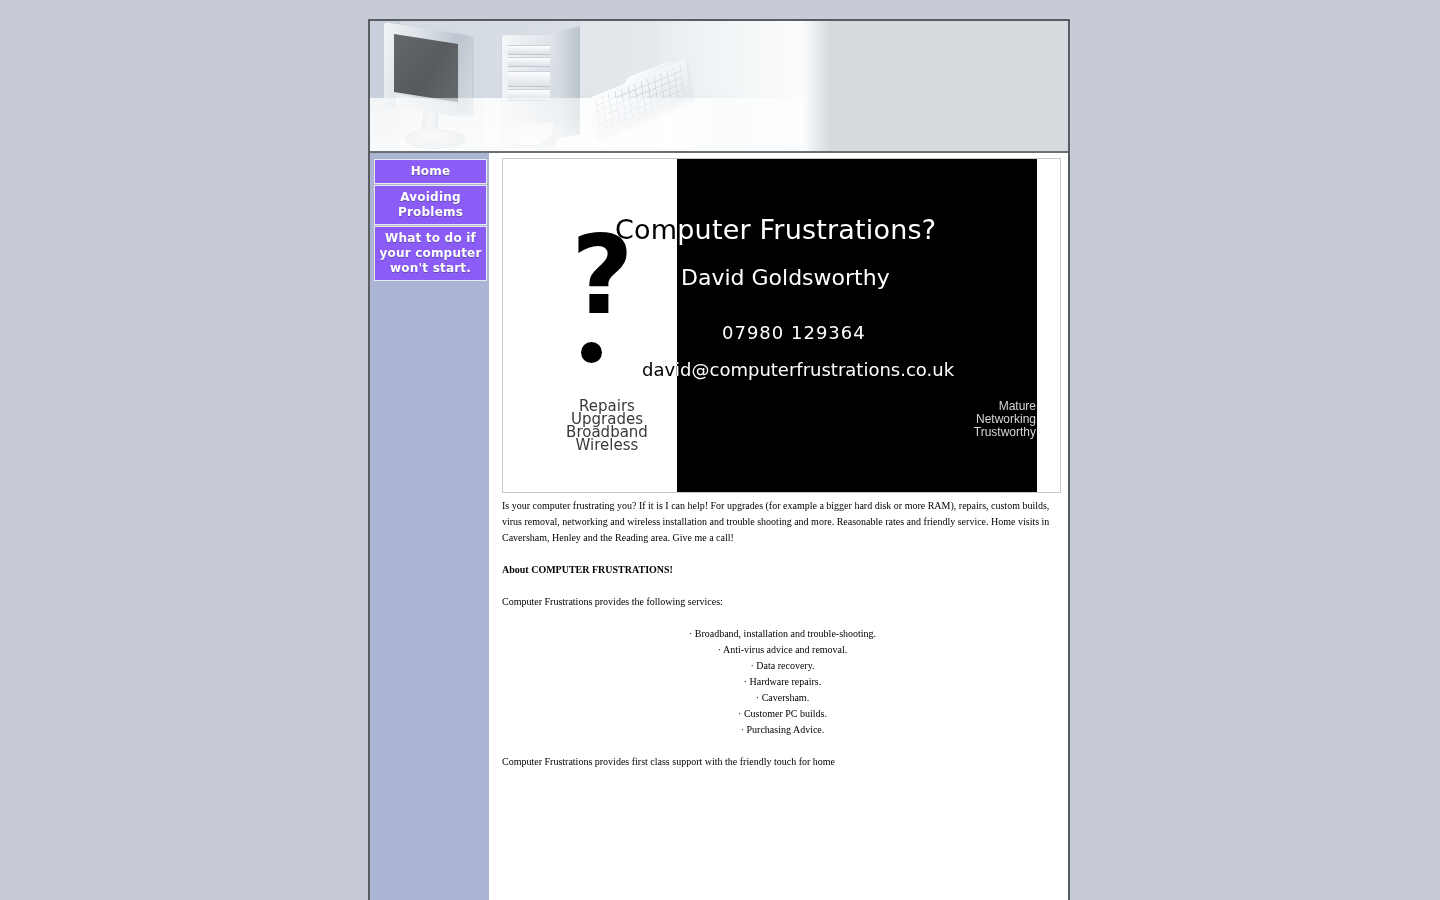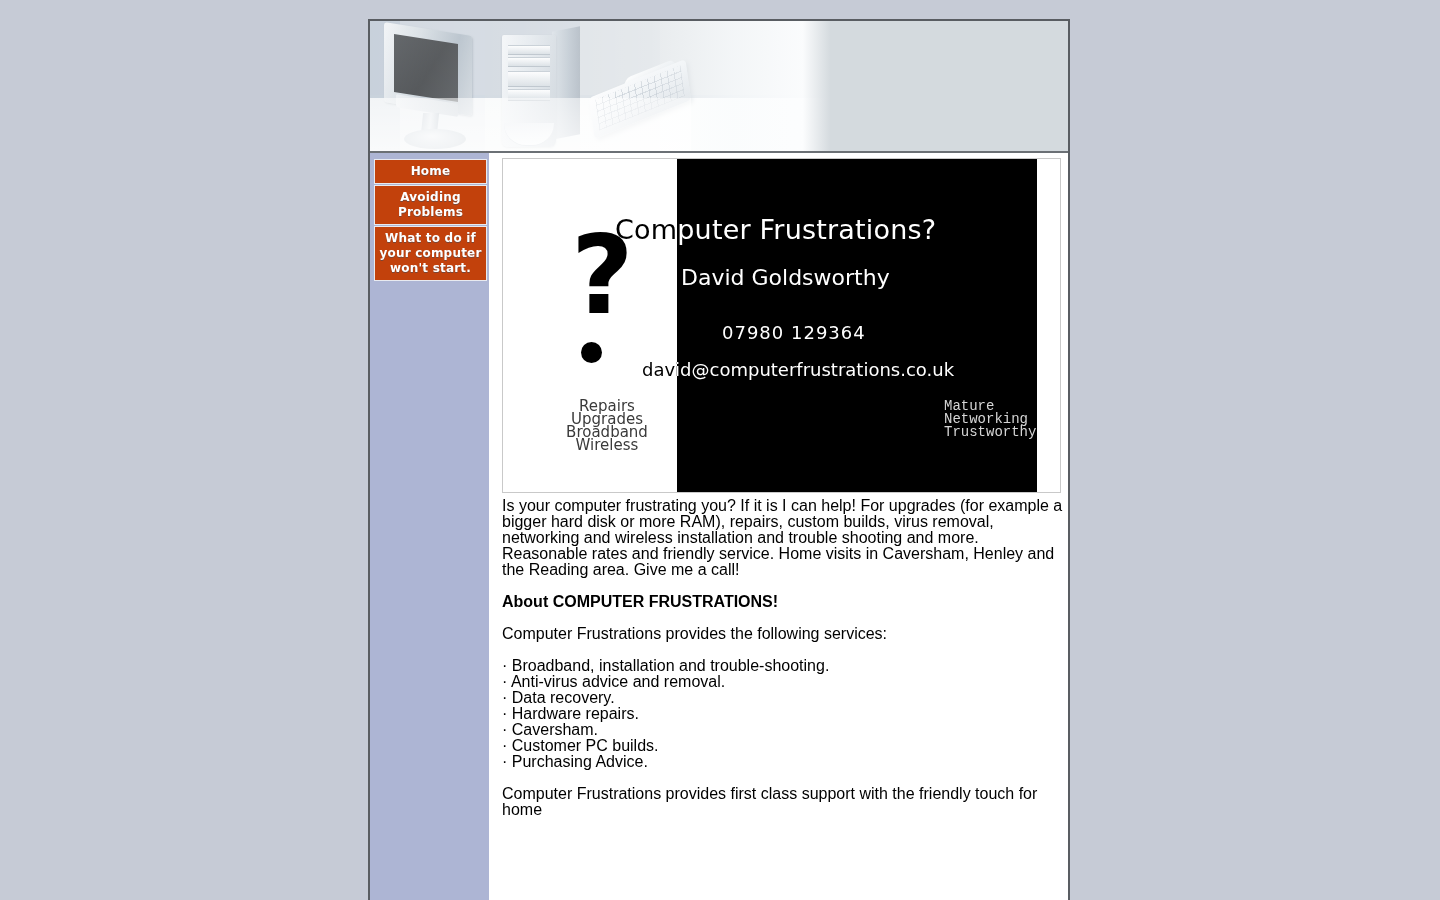--- a/index.html
+++ b/index.html
@@ -221,21 +221,21 @@
   #nav {
     position: absolute;
     left: 4px; top: 6px;
     width: 113px;
   }
   .nav-btn {
     display: block;
     width: 113px;
     box-sizing: border-box;
     margin-bottom: 1px;
-    background: #c2410c;
+    background: #8b5cf6;
     border: 1px solid #e8eaf0;
     color: #ffffff;
     font-family: "DejaVu Sans", sans-serif;
     font-size: 12px;
     font-weight: bold;
     text-align: center;
     line-height: 15px;
     padding: 4px 2px 4px 2px;
     text-shadow: 0 1px 0 rgba(60,75,92,.55);
     cursor: pointer;
@@ -322,43 +322,43 @@
     font-family: "DejaVu Sans", sans-serif;
     font-size: 15px;
     line-height: 13px;
     text-align: center;
     width: 88px;
     color: #3a3a3a;
   }
   .card-traits {
     position: absolute;
     left: 441px; top: 241px;
-    font-family: Liberation Mono, monospace;
-    font-size: 14px;
+    font-family: Liberation Sans, sans-serif;
+    font-size: 12px;
     line-height: 13px;
-    text-align: left;
+    text-align: right;
     width: 92px;
     color: #d6d6d6;
   }
 
   
   #prose {
     position: absolute;
     left: 13px; top: 345px;
     width: 561px;
-    font-family: Liberation Sans, sans-serif;
-    font-size: 16px;
+    font-family: Liberation Serif, serif;
+    font-size: 10px;
     line-height: 16px;
     color: #000000;
   }
   #prose p { margin: 0 0 0 0; }
   .gap { height: 16px; }
   .strong-head { font-weight: bold; }
   .svc-list { margin: 0; }
-  .svc-list div { line-height: 16px; }
+  .svc-list div { line-height: 16px; text-align: center; }
 </style>
 </head>
 <body>
 
 <div id="page-frame">
 
   <div id="banner">
     <div class="band-top"></div>
     <div class="band-seam"></div>
     <div class="band-bottom"></div>

